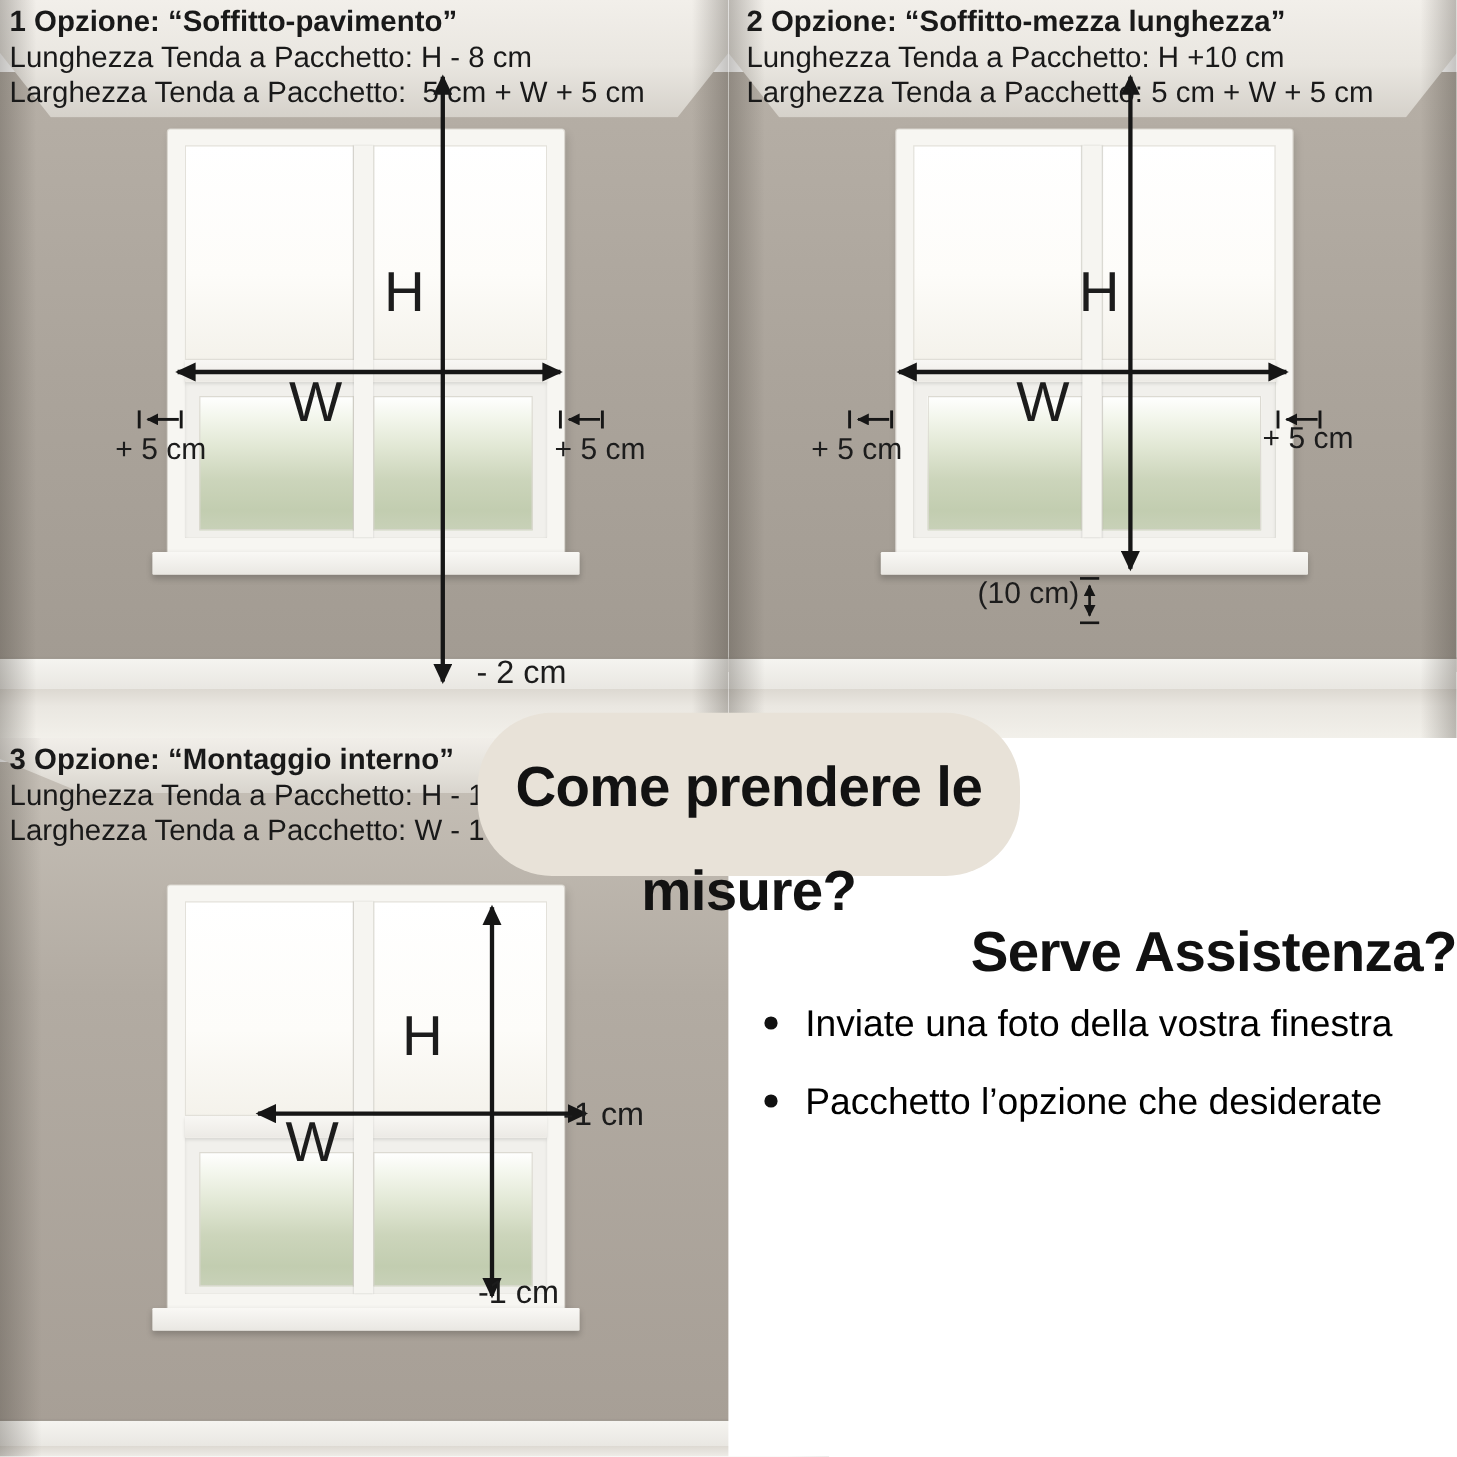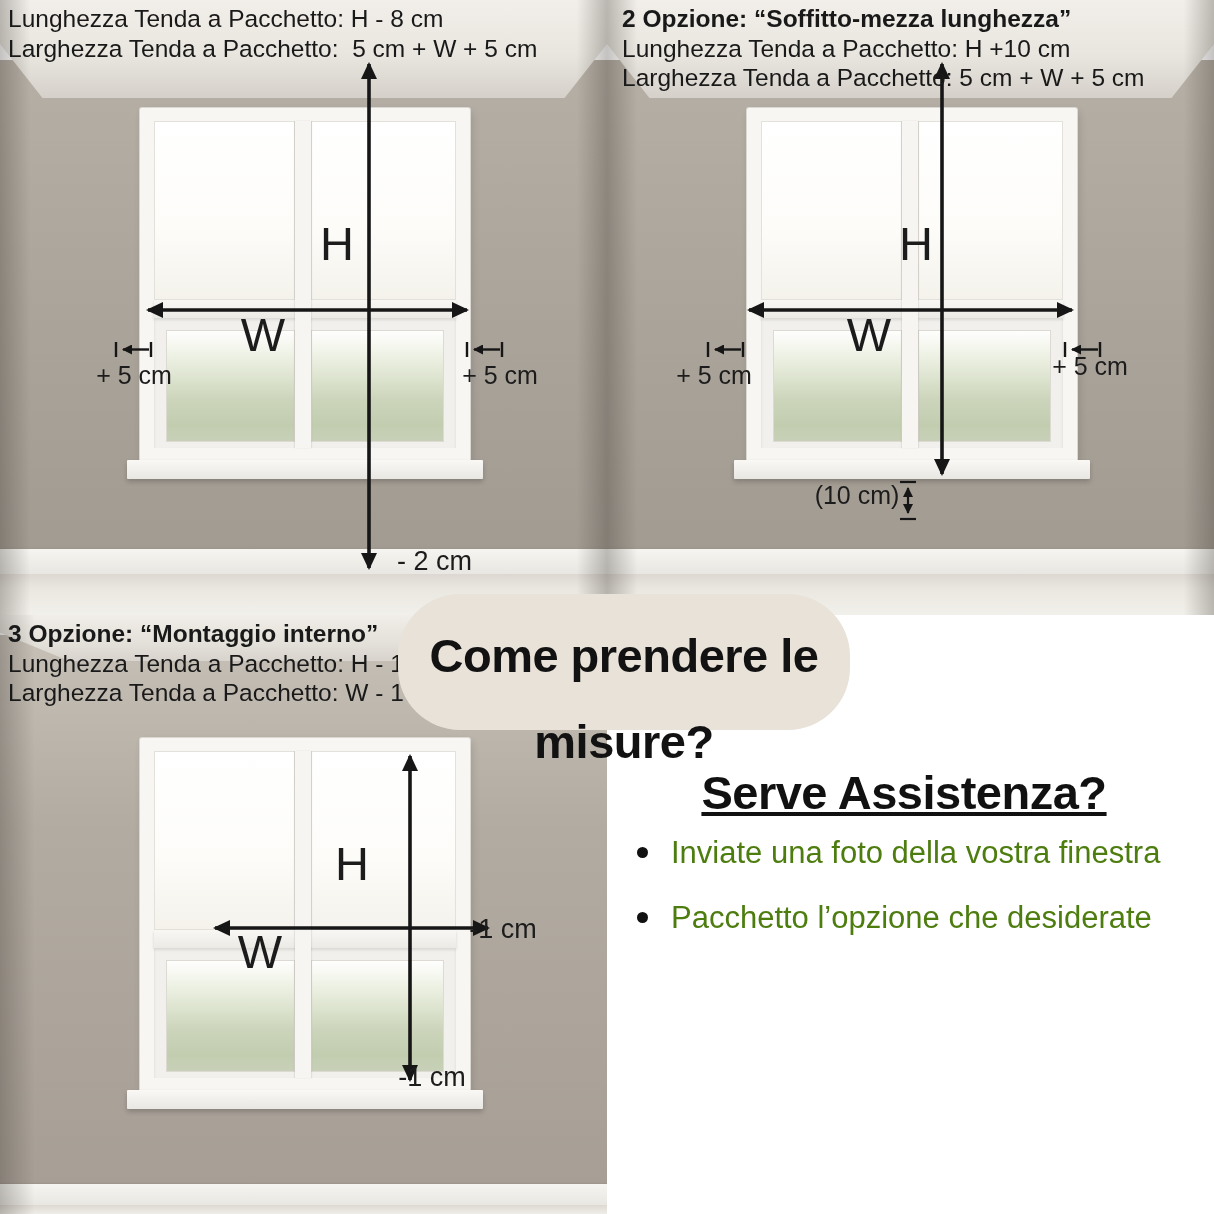--- a/index.html
+++ b/index.html
@@ -70,23 +70,23 @@
   .lbl.med{font-size:27px;}
   .lbl.left-anchor{transform:translate(0,-50%);}
 
   
   .title-pill{position:absolute;left:398px;top:594px;width:452px;height:136px;border-radius:62px;
     background:var(--pill);z-index:10;text-align:center;padding-top:7px;}
   .title-pill div{font-size:47px;font-weight:700;line-height:62px;color:#121212;letter-spacing:-.5px;margin-top:24px;}
 
   
   .help{position:absolute;left:607px;top:615px;width:607px;height:599px;background:var(--white-panel);z-index:2;}
-  .help h2{position:absolute;left:0;right:13px;top:150px;text-align:center;font-size:47px;font-weight:700;color:#111;letter-spacing:-.5px;text-decoration:underline;}
+  .help h2{position:absolute;left:0;right:0;top:150px;text-align:right;font-size:47px;font-weight:700;color:#111;letter-spacing:-.5px;}
   .help ul{position:absolute;left:28px;top:205px;width:562px;list-style:none;}
-  .help li{position:relative;padding-left:36px;font-size:31px;line-height:65px;color:#4d7c0f;}
+  .help li{position:relative;padding-left:36px;font-size:31px;line-height:65px;color:#000000;}
   .help li .dot{position:absolute;left:2px;top:27px;width:11px;height:11px;border-radius:50%;background:#111;}
 </style>
 </head>
 <body>
 
 <div class="canvas">
 
   <section class="photo q1">
     <div class="wall"></div>
     <div class="ceiling"></div>
@@ -100,20 +100,21 @@
         <div class="bottom-sash"></div>
         <div class="pane green g-bl"></div>
         <div class="pane green g-br"></div>
         <div class="mullion"></div>
       </div>
       <div class="sill"></div>
     </div>
     <div class="vignette"></div>
 
     <div class="opt-text">
+      <div class="b">1 Opzione: “Soffitto-pavimento”</div>
       <div>Lunghezza Tenda a Pacchetto: H - 8 cm</div>
       <div>Larghezza Tenda a Pacchetto:  5 cm + W + 5 cm</div>
     </div>
 
     <svg class="overlay" viewBox="0 0 607 615">
       <defs>
         <marker id="q1-ah" markerUnits="userSpaceOnUse" markerWidth="18" markerHeight="16" refX="15" refY="8" orient="auto-start-reverse">
           <path d="M0,0 L17,8 L0,16 Z" fill="#161616"></path>
         </marker>
         <marker id="q1-as" markerUnits="userSpaceOnUse" markerWidth="11" markerHeight="10" refX="9" refY="5" orient="auto-start-reverse">

